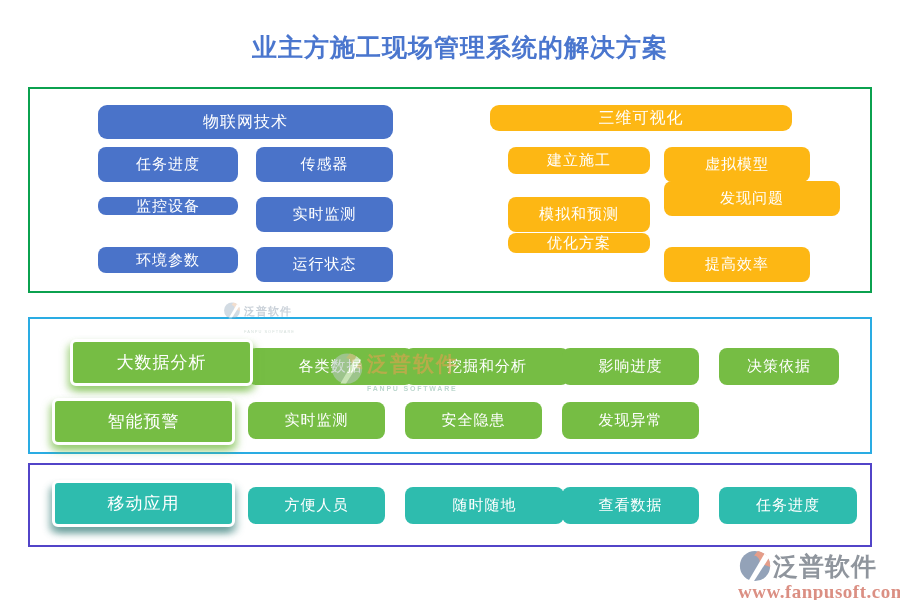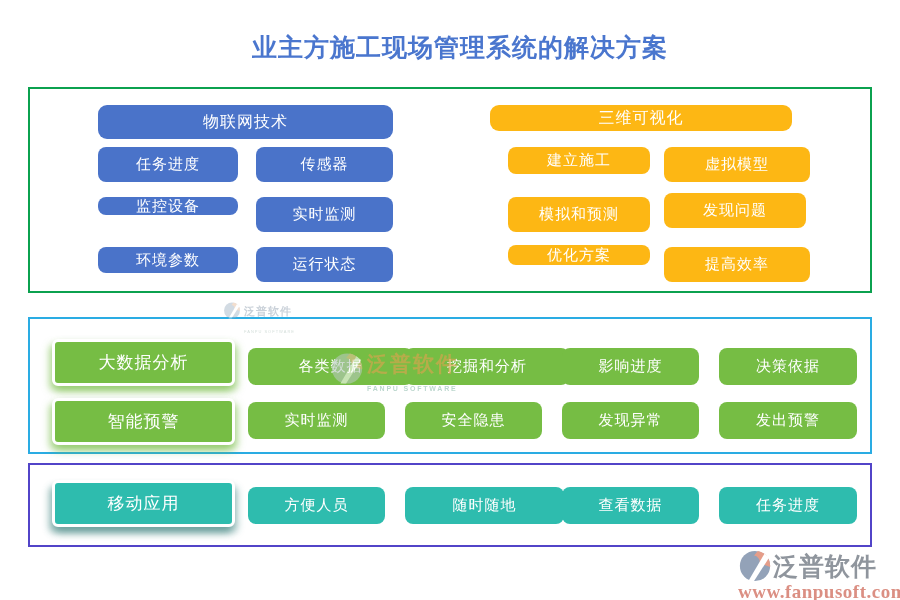--- a/index.html
+++ b/index.html
@@ -66,49 +66,48 @@
     <div class="chip blue" style="left:226px;top:58px;width:137px;height:35px">传感器</div>
     <div class="chip blue" style="left:68px;top:108px;width:140px;height:18px">监控设备</div>
     <div class="chip blue" style="left:226px;top:108px;width:137px;height:35px">实时监测</div>
     <div class="chip blue" style="left:68px;top:158px;width:140px;height:26px">环境参数</div>
     <div class="chip blue" style="left:226px;top:158px;width:137px;height:35px">运行状态</div>
 
     <div class="chip orange hdr" style="left:460px;top:16px;width:302px;height:26px">三维可视化</div>
     <div class="chip orange" style="left:478px;top:58px;width:142px;height:27px">建立施工</div>
     <div class="chip orange" style="left:634px;top:58px;width:146px;height:35px">虚拟模型</div>
     <div class="chip orange" style="left:478px;top:108px;width:142px;height:35px">模拟和预测</div>
-    <div class="chip orange" style="left:634px;top:104px;width:142px;height:35px">发现问题</div>
-    <div class="chip orange" style="left:478px;top:156px;width:142px;height:20px">优化方案</div>
+    <div class="chip orange" style="left:634px;top:92px;width:176px;height:35px">发现问题</div>
+    <div class="chip orange" style="left:478px;top:144px;width:142px;height:20px">优化方案</div>
     <div class="chip orange" style="left:634px;top:158px;width:146px;height:35px">提高效率</div>
 
     <div class="wm" id="wm-top">
       <svg width="18" height="19" viewBox="0 0 36 36">
         <circle cx="18" cy="18" r="16" fill="#9db0c2"></circle>
         <path d="M21 2 a16 16 0 0 1 13 17 l-11 -4 a7 7 0 0 0 -6 -8 z" fill="#e5b894"></path>
         <path d="M28 5 L11 34 L17 34 L33 9 Z" fill="#fff"></path>
       </svg>
       <span>
         <span class="wm-name">泛普软件</span><br>
         <span class="wm-sub">FANPU SOFTWARE</span>
       </span>
     </div>
   </div>
 
   <div class="section" id="sec-mid">
-    <div class="chip green big-hdr" style="left:22px;top:20px;width:183px;height:47px">大数据分析</div>
+    <div class="chip green big-hdr" style="left:40px;top:20px;width:183px;height:47px">大数据分析</div>
     <div class="chip green" style="left:218px;top:29px;width:165px;height:37px">各类数据</div>
     <div class="chip green" style="left:375px;top:29px;width:164px;height:37px">挖掘和分析</div>
     <div class="chip green" style="left:532px;top:29px;width:137px;height:37px">影响进度</div>
-    <div class="chip green" style="left:689px;top:29px;width:138px;height:37px">决策依据</div>
+    <div class="chip green" style="left:689px;top:29px;width:120px;height:37px">决策依据</div>
 
     <div class="chip green big-hdr" style="left:22px;top:79px;width:183px;height:47px">智能预警</div>
     <div class="chip green" style="left:218px;top:83px;width:137px;height:37px">实时监测</div>
     <div class="chip green" style="left:375px;top:83px;width:137px;height:37px">安全隐患</div>
     <div class="chip green" style="left:532px;top:83px;width:137px;height:37px">发现异常</div>
-    <div class="chip green" style="left:689px;top:83px;width:138px;height:37px">发出预警</div>
   </div>
 
   <div class="wm" id="wm-mid">
     <svg width="34" height="37" viewBox="0 0 36 36">
       <circle cx="18" cy="18" r="16" fill="#b7c9bd"></circle>
       <path d="M21 2 a16 16 0 0 1 13 17 l-11 -4 a7 7 0 0 0 -6 -8 z" fill="#e8c39a"></path>
       <path d="M28 5 L11 34 L17 34 L33 9 Z" fill="#fff"></path>
     </svg>
     <span>
       <span class="wm-name">泛普软件</span><br>

